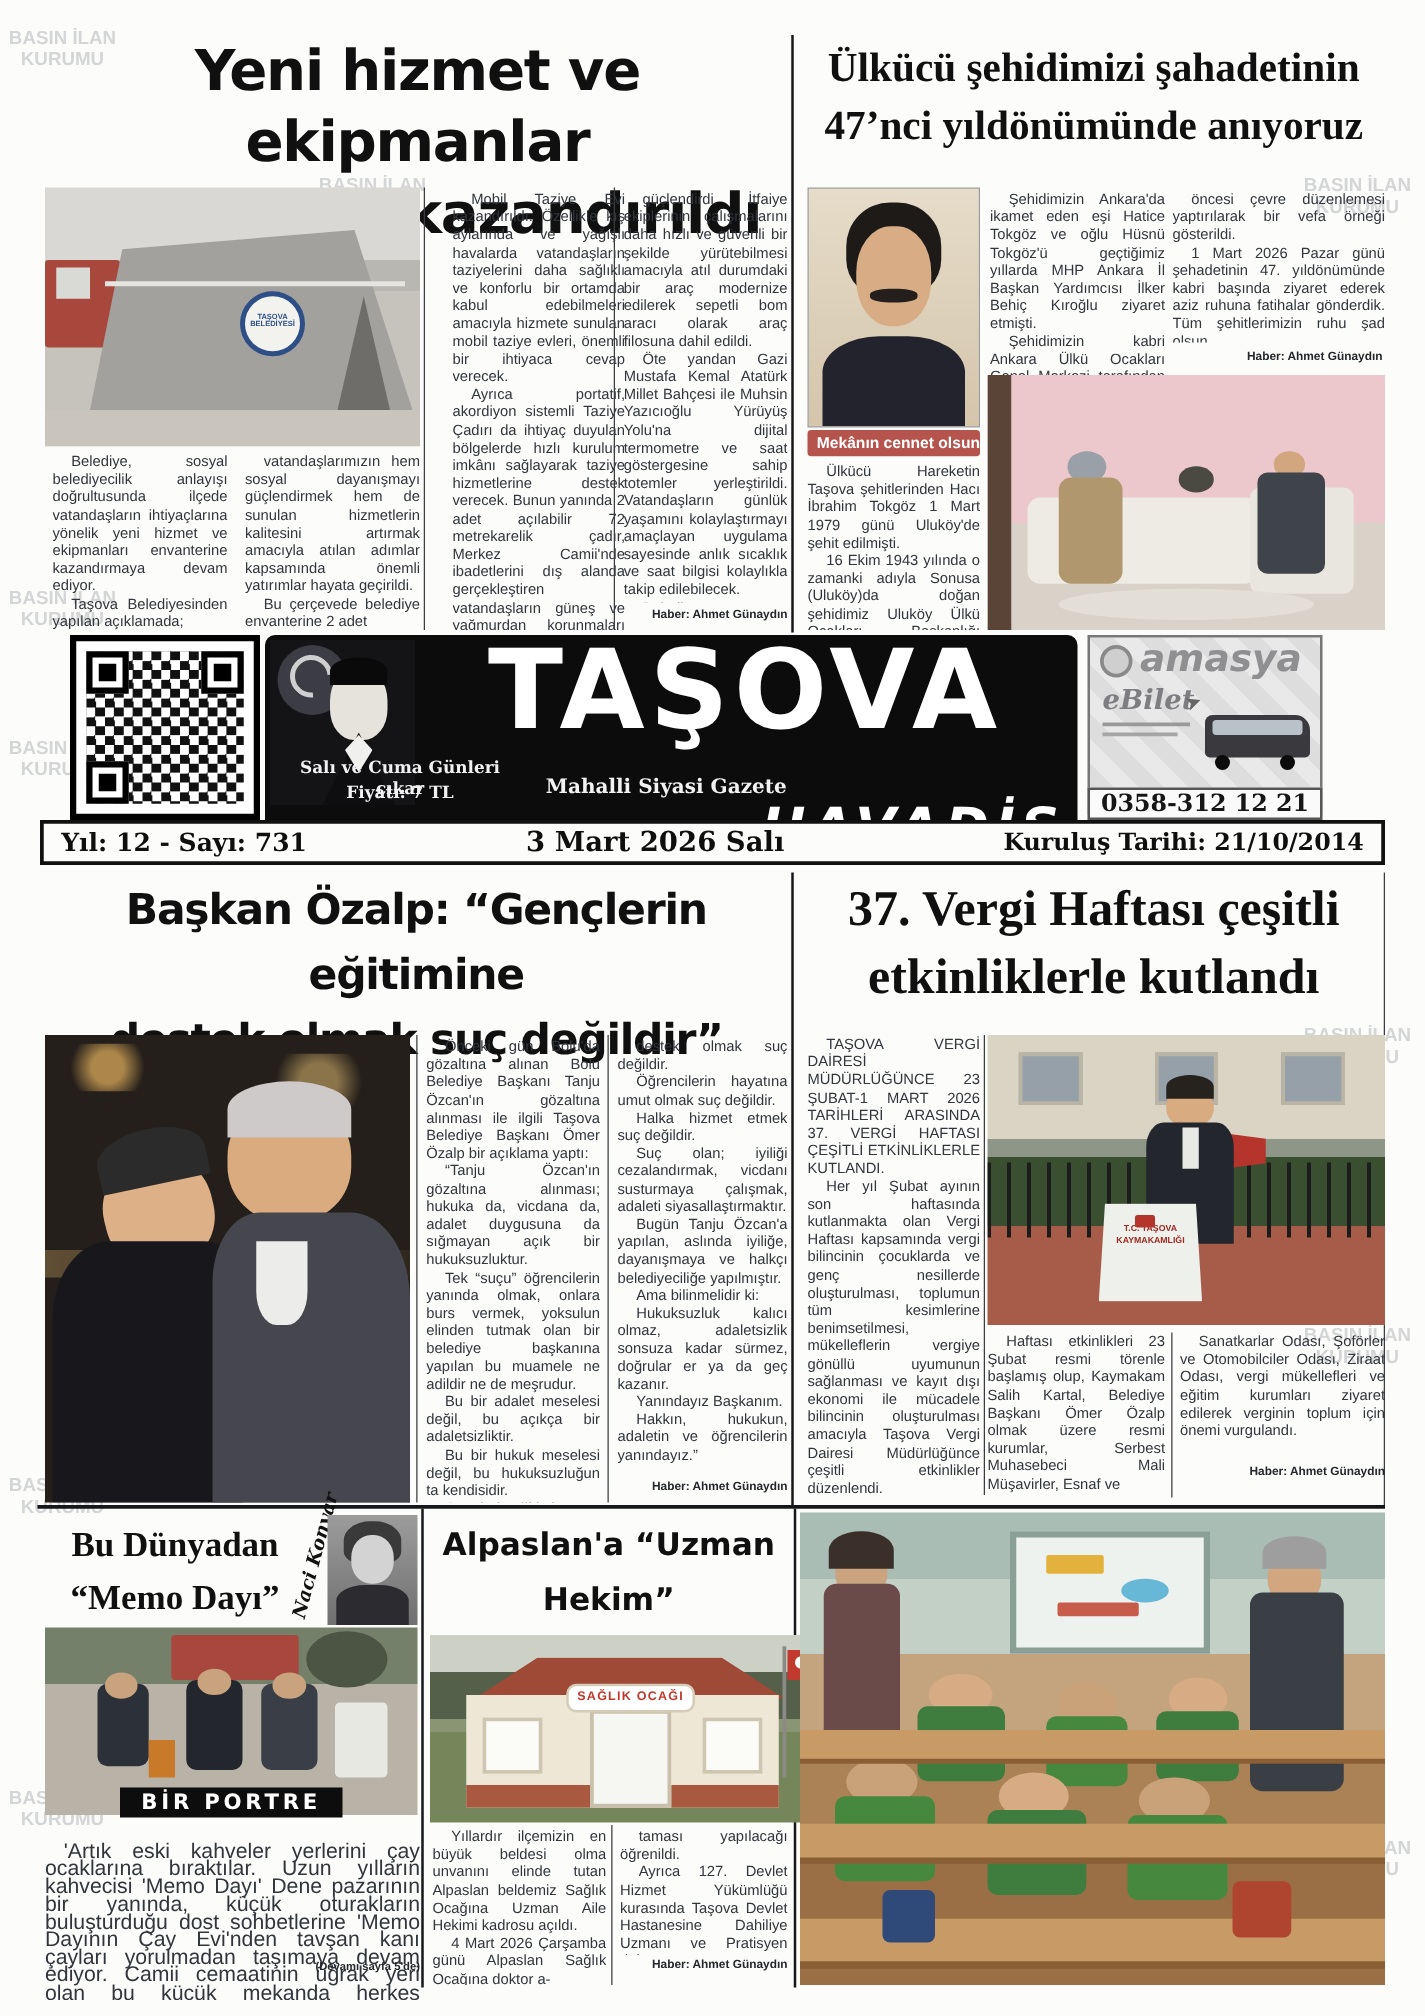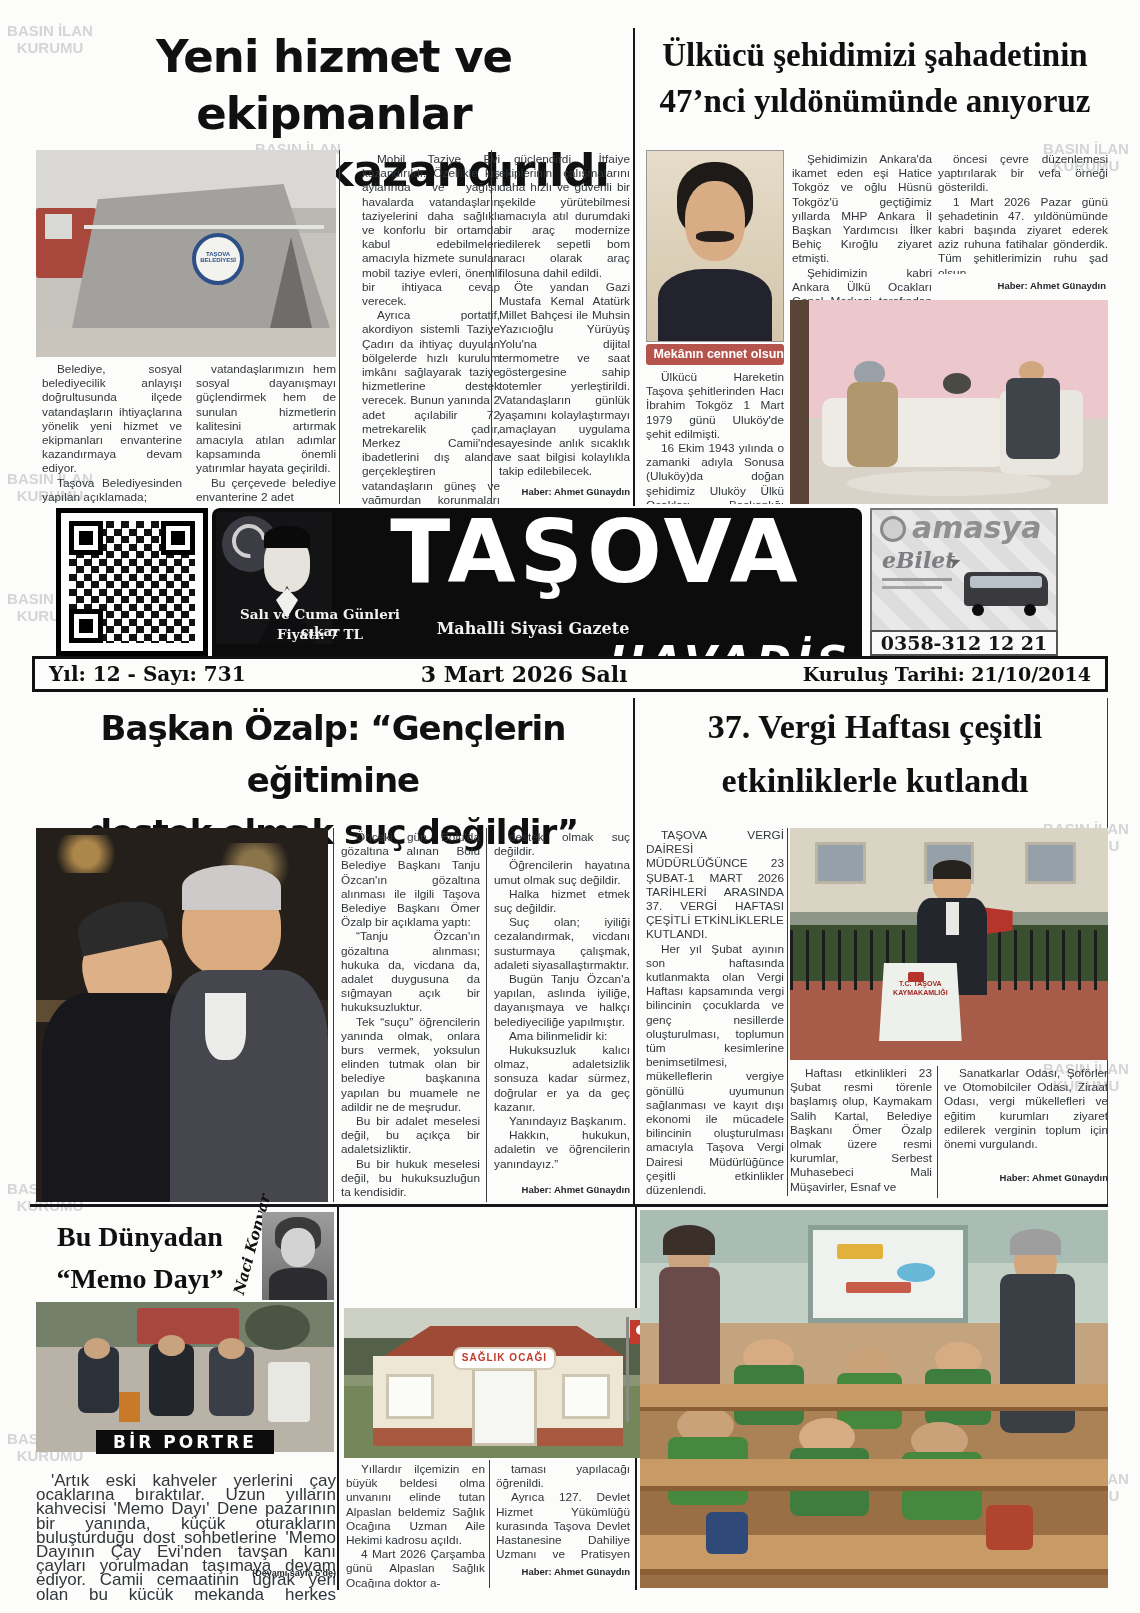--- a/index.html
+++ b/index.html
@@ -223,21 +223,21 @@
       <p>Ama bilinmelidir ki:</p>
       <p>Hukuksuzluk kalıcı olmaz, adaletsizlik sonsuza kadar sürmez, doğrular er ya da geç kazanır.</p>
       <p>Yanındayız Başkanım.</p>
       <p>Hakkın, hukukun, adaletin ve öğrencilerin yanındayız.”</p>
     </div>
   <div class="byline abs" style="left:494px;top:1184px;width:136px">Haber: Ahmet Günaydın</div>
 
   <div class="vr" style="left:633px;top:698px;width:2px;height:506px"></div>
   <div class="hair" style="left:1107px;top:698px;width:1px;height:506px"></div>
 
-  <div class="abs hl-serif" style="left:642px;top:700px;width:466px;font-size:34px;line-height:54px">
+  <div class="abs hl-serif" style="left:642px;top:700px;width:466px;font-size:40px;line-height:54px">
     <div>37. Vergi Haftası çeşitli</div>
     <div>etkinliklerle kutlandı</div>
   </div>
 
   <div class="bodycol abs" style="left:646px;top:828px;width:138px;height:368px">
       <p>TAŞOVA VERGİ DAİRESİ MÜDÜRLÜĞÜNCE 23 ŞUBAT-1 MART 2026 TARİHLERİ ARASINDA 37. VERGİ HAFTASI ÇEŞİTLİ ETKİNLİKLERLE KUTLANDI.</p>
       <p>Her yıl Şubat ayının son haftasında kutlanmakta olan Vergi Haftası kapsamında vergi bilincinin çocuklarda ve genç nesillerde oluşturulması, toplumun tüm kesimlerine benimsetilmesi, mükelleflerin vergiye gönüllü uyumunun sağlanması ve kayıt dışı ekonomi ile mücadele bilincinin oluşturulması amacıyla Taşova Vergi Dairesi Müdürlüğünce çeşitli etkinlikler düzenlendi.</p>
     </div>
   <div class="hair" style="left:787px;top:828px;width:1px;height:368px"></div>
 
@@ -290,20 +290,24 @@
     <span style="left:61%;top:24%;width:9%;height:14%;background:#c9a27e;border-radius:50%"></span>
     <span style="left:78%;top:40%;width:14%;height:40%;background:#e8e8e3;border-radius:4px"></span>
     <span style="left:28%;top:60%;width:7%;height:20%;background:#c87a28"></span>
   </div>
   <div class="blackcap" style="left:96px;top:1430px;width:178px;height:24px">BİR PORTRE</div>
   <div class="bodycol abs" style="left:36px;top:1474px;width:300px;height:126px;font-size:17px">
       <p>'Artık eski kahveler yerlerini çay ocaklarına bıraktılar. Uzun yılların kahvecisi 'Memo Dayı' Dene pazarının bir yanında, küçük oturakların buluşturduğu dost sohbetlerine 'Memo Dayının Çay Evi'nden tavşan kanı çayları yorulmadan taşımaya devam ediyor. Camii cemaatinin uğrak yeri olan bu küçük mekanda herkes birbirinin aşinasıdır. Yaşlı genç her yaştan insanın takıldığı Memo Dayı'nın çay ocağının asıl erkanı bir grup ehl-i muhabbettir.</p>
     </div>
   <div class="abs" style="left:230px;top:1568px;width:106px;font:bold 9px 'Liberation Sans',sans-serif;text-align:right;color:#23272b">(Devamı sayfa 5'de)</div>
 
+  <div class="abs hl-sans" style="left:344px;top:1214px;width:286px;font-size:25px;line-height:44px;letter-spacing:0">
+    <div>Alpaslan'a “Uzman Hekim”</div>
+    <div>kadrosu açıldı</div>
+  </div>
 
   <div class="photo" style="left:344px;top:1308px;width:321px;height:150px;background:linear-gradient(#ccd0c5 0 20%,#55604b 20% 45%,#8a9573 45% 52%,#75875a 52% 100%)">
     <span style="left:4%;top:12%;width:88%;height:22%;background:#9e4a36;clip-path:polygon(8% 100%,26% 0,78% 0,96% 100%)"></span>
     <span style="left:9%;top:32%;width:78%;height:60%;background:#efe7d6"></span>
     <span style="left:9%;top:80%;width:78%;height:12%;background:#a8593f"></span>
     <span style="left:13%;top:44%;width:15%;height:30%;background:#fbfbf8;border:3px solid #cfc6b2"></span>
     <span style="left:68%;top:44%;width:15%;height:30%;background:#fbfbf8;border:3px solid #cfc6b2"></span>
     <span style="left:40%;top:40%;width:20%;height:52%;background:#f6f6f3;border:3px solid #c9c0ac"></span>
     <span style="left:34%;top:26%;width:32%;height:15%;background:#ffffff;border-radius:8px;border:2px solid #d5ccb8;text-align:center;font:bold 10px/18px 'Liberation Sans',sans-serif;color:#c0392b;letter-spacing:1px">SAĞLIK OCAĞI</span>
     <span style="left:88%;top:6%;width:3px;height:70%;background:#8b8b86"></span>

